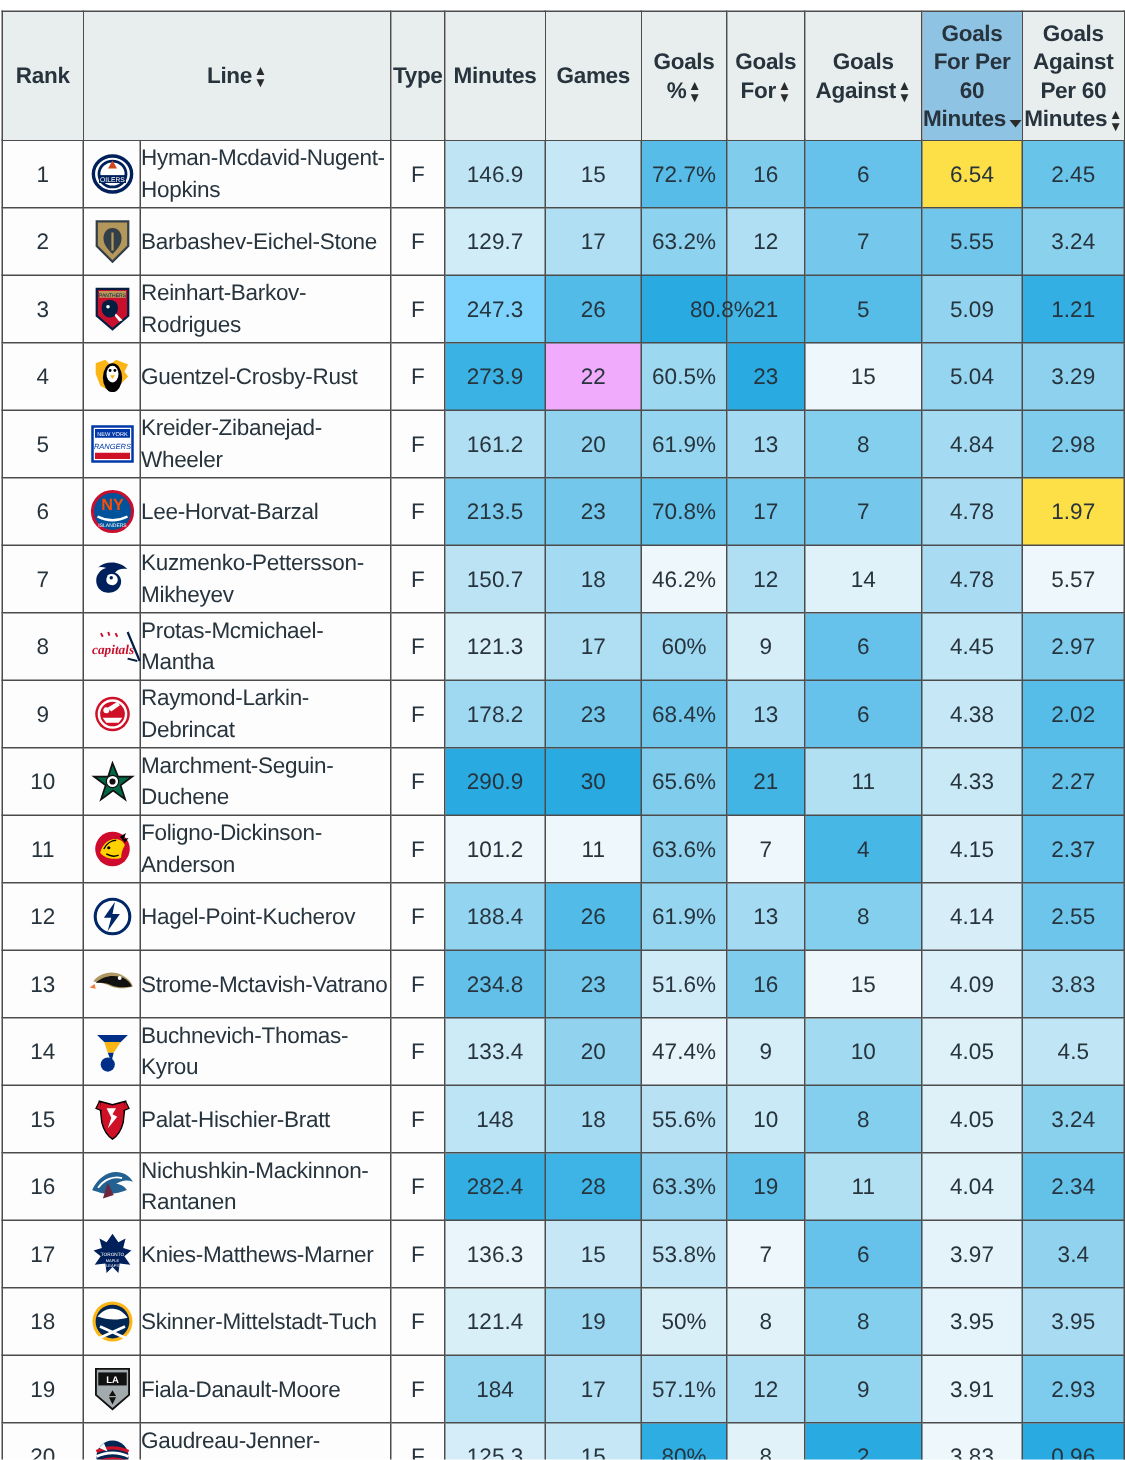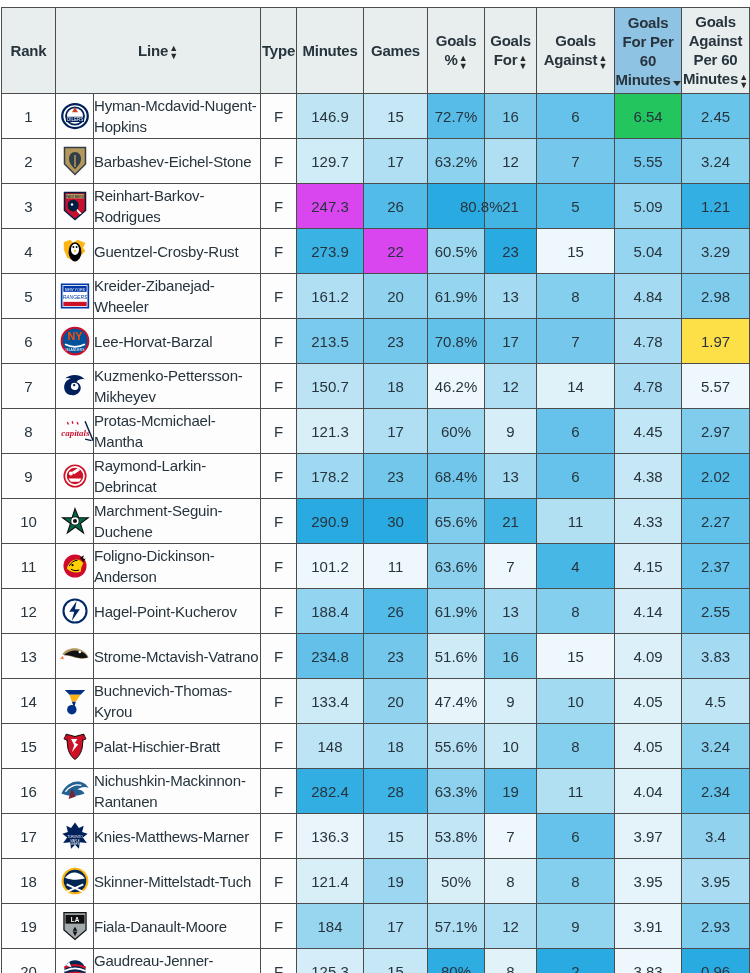--- a/index.html
+++ b/index.html
@@ -148,21 +148,21 @@
               <text x="20" y="27" font-size="6" fill="#fff" text-anchor="middle" font-family="Liberation Sans">OILERS</text>
             </svg>
           </td>
           <td class="line-name">Hyman-Mcdavid-Nugent-Hopkins</td>
           <td class="type">F</td>
           <td class="num" style="background: rgb(191, 229, 245);">146.9</td>
           <td class="num" style="background: rgb(197, 231, 246);">15</td>
           <td class="num" style="background: rgb(87, 189, 232);">72.7%</td>
           <td class="num" style="background: rgb(127, 204, 237);">16</td>
           <td class="num" style="background: rgb(102, 194, 234);">6</td>
-          <td class="num" style="background: #22c55e;">6.54</td>
+          <td class="num" style="background: #fde047;">6.54</td>
           <td class="num" style="background: rgb(105, 196, 234);">2.45</td>
         </tr>
         <tr>
           <td class="rank">2</td>
           <td class="logo" title="Vegas Golden Knights">
             <svg class="logo-svg" width="28" height="30" viewBox="0 0 34 40">
               <path d="M3 2 h28 v22 l-14 14 l-14-14z" fill="#b4975a" stroke="#333f48" stroke-width="2"></path>
               <path d="M17 8 c5 0 8 4 8 9 c0 6-4 10-8 14 c-4-4-8-8-8-14 c0-5 3-9 8-9z" fill="#333f48"></path>
               <path d="M17 12 v16" stroke="#b4975a" stroke-width="2"></path>
             </svg>
@@ -184,21 +184,21 @@
               <path d="M3 2 h28 v24 l-14 12 l-14-12z" fill="#c8102e" stroke="#041e42" stroke-width="2"></path>
               <rect x="5" y="4" width="24" height="6" fill="#b9975b"></rect>
               <text x="17" y="9" font-size="4.5" fill="#041e42" text-anchor="middle" font-family="Liberation Sans">PANTHERS</text>
               <path d="M9 14 c3-3 8-3 11 0 c3 3 2 9-1 12 c-4 3-9 1-11-3 c-1-3-1-7 1-9z" fill="#041e42"></path>
               <circle cx="13" cy="18" r="1.6" fill="#fff"></circle>
               <path d="M20 24 l6 6 l-3 1 l-4-5z" fill="#fff"></path>
             </svg>
           </td>
           <td class="line-name">Reinhart-Barkov-Rodrigues</td>
           <td class="type">F</td>
-          <td class="num" style="background: #d946ef; margin-left: 12px;">247.3</td>
+          <td class="num" style="background: #7dd3fc; margin-left: 12px;">247.3</td>
           <td class="num" style="background: rgb(82, 187, 231);">26</td>
           <td class="num" style="background: rgb(41, 171, 226); padding-left: 32px;">80.8%</td>
           <td class="num" style="background: rgb(66, 181, 229);">21</td>
           <td class="num" style="background: rgb(86, 189, 232);">5</td>
           <td class="num" style="background: rgb(146, 212, 239);">5.09</td>
           <td class="num" style="background: rgb(52, 175, 227);">1.21</td>
         </tr>
         <tr>
           <td class="rank">4</td>
           <td class="logo" title="Pittsburgh Penguins">
@@ -207,21 +207,21 @@
               <ellipse cx="20" cy="18" rx="8" ry="12" fill="#000"></ellipse>
               <ellipse cx="20" cy="15" rx="5" ry="7" fill="#fff"></ellipse>
               <circle cx="18" cy="12" r="1.2" fill="#000"></circle>
               <circle cx="22" cy="12" r="1.2" fill="#000"></circle>
               <path d="M18 16 h4 l-2 3z" fill="#fcb514"></path>
             </svg>
           </td>
           <td class="line-name">Guentzel-Crosby-Rust</td>
           <td class="type">F</td>
           <td class="num" style="background: rgb(59, 178, 228);">273.9</td>
-          <td class="num" style="background: #d946ef; margin-left: 12px;">22</td>
+          <td class="num" style="background: #f0abfc; margin-left: 12px;">22</td>
           <td class="num" style="background: rgb(157, 216, 241);">60.5%</td>
           <td class="num" style="background: rgb(41, 171, 226);">23</td>
           <td class="num" style="background: rgb(238, 247, 251);">15</td>
           <td class="num" style="background: rgb(150, 213, 240);">5.04</td>
           <td class="num" style="background: rgb(141, 209, 239);">3.29</td>
         </tr>
         <tr>
           <td class="rank">5</td>
           <td class="logo" title="New York Rangers">
             <svg class="logo-svg" width="30" height="30" viewBox="0 0 36 36">

